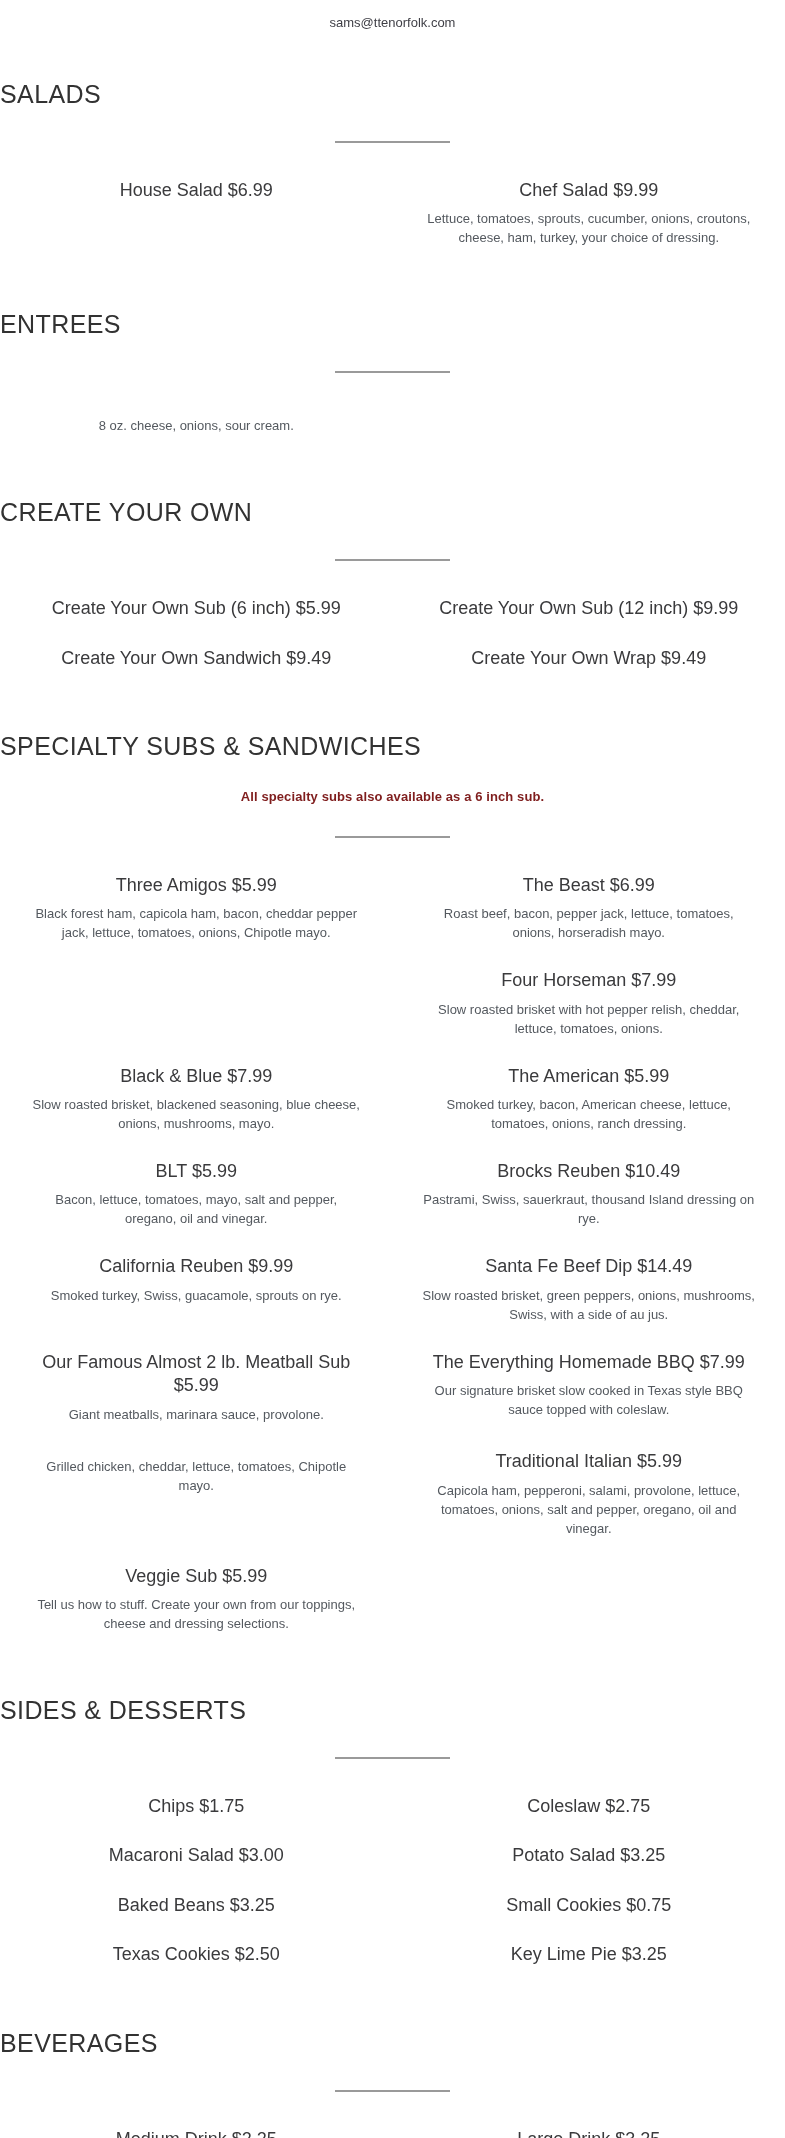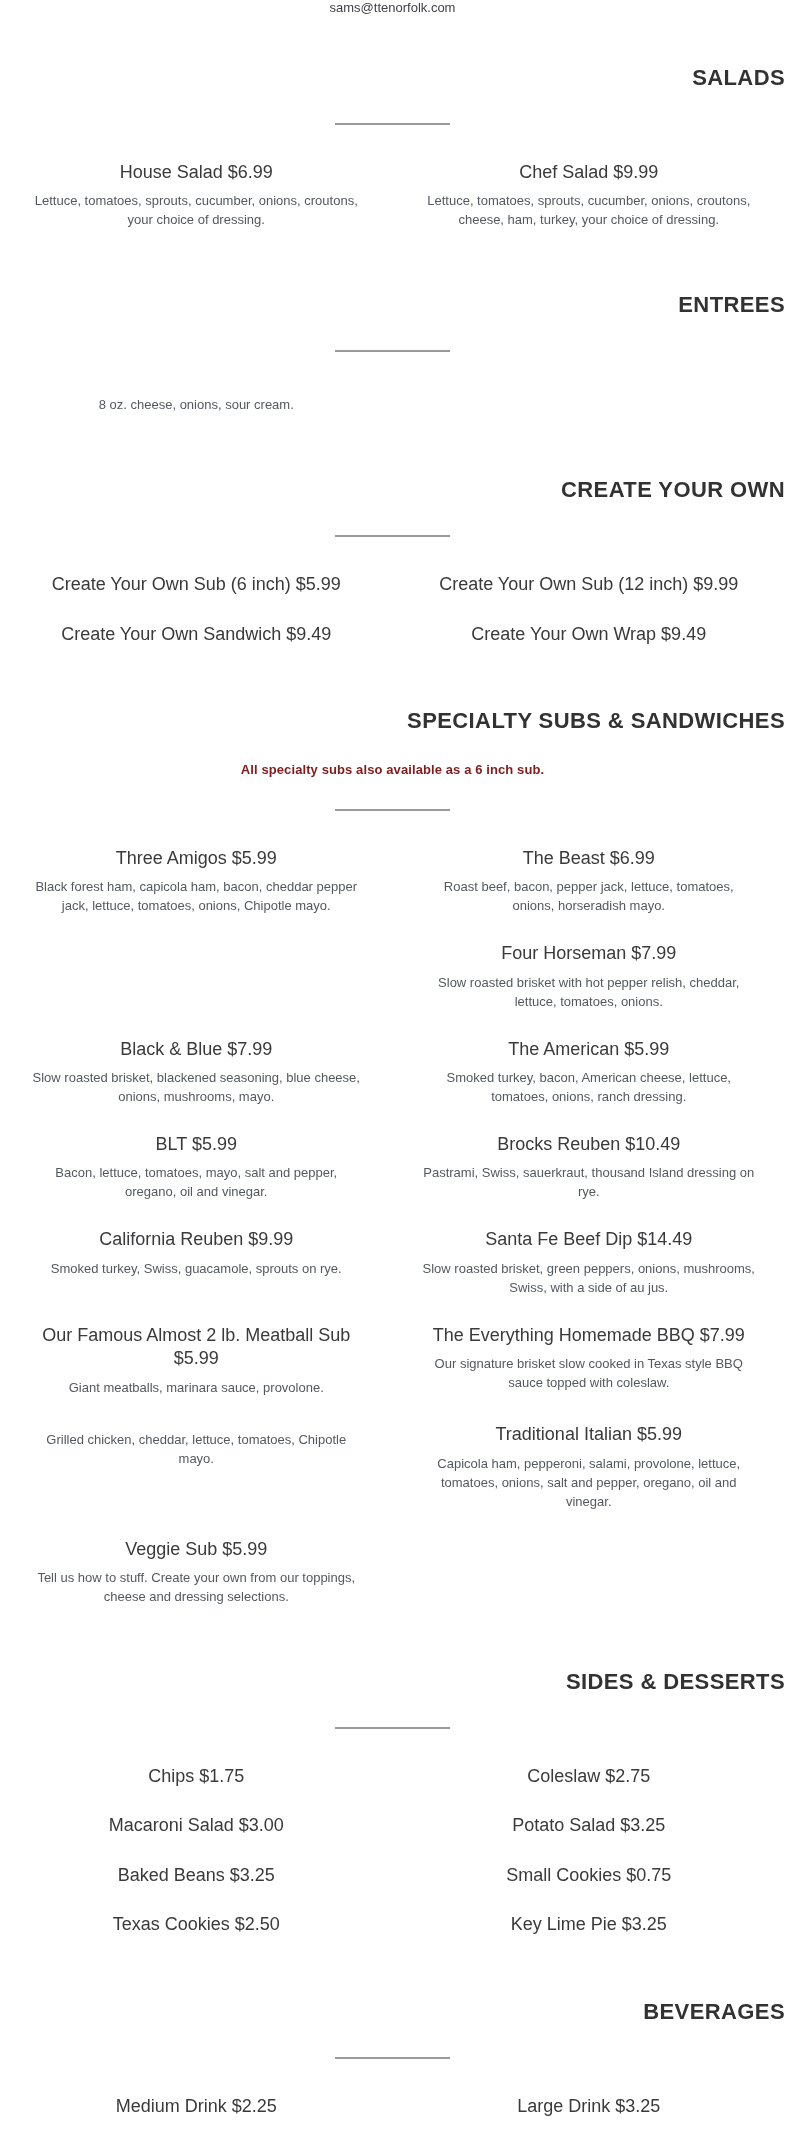--- a/index.html
+++ b/index.html
@@ -1,21 +1,21 @@
 <!DOCTYPE html>
 <html><head>
 <meta charset="utf-8">
 <style>
   * { box-sizing: border-box; }
   html, body { margin: 0; padding: 0; background: #ffffff; }
   body { font-family: "Liberation Sans", "DejaVu Sans", sans-serif; color: #3f3f46; }
   .page { width: 785px; background: #fff; padding-bottom: 10px; }
-  .email { text-align: center; font-size: 13px; color: #3f3f46; text-decoration: none; display: block; }
+  .email { padding-top: 15px; text-align: center; font-size: 13px; color: #3f3f46; text-decoration: none; display: block; }
   .section { margin-top: 50px; }
-  .section-title { margin: 0; text-align: right; font-size: 22px; font-weight: 700; color: #323232; letter-spacing: .4px; font-family: "Liberation Sans", sans-serif; }
+  .section-title { margin: 0; text-align: left; font-size: 25px; font-weight: 400; color: #323232; letter-spacing: .4px; font-family: "Liberation Sans", sans-serif; }
   .section-subtitle { margin-top: 28px; text-align: center; font-size: 13px; font-weight: 700; color: #7f1d1d; letter-spacing: .1px; }
   .divider { width: 115px; height: 0; border-top: 2px solid #9a9a9a; margin: 32px auto 0; }
   .rows { margin-top: 22px; }
   .row { display: flex; align-items: flex-start; }
   .cell { width: 50%; padding: 14px 30px 12px; text-align: center; }
   .item-title { font-size: 18px; line-height: 1.3; color: #3a3a3c; }
   .item-desc { margin-top: 8px; font-size: 13px; line-height: 1.46; color: #54595f; }
 </style>
 </head>
 <body>
@@ -24,21 +24,20 @@
 
   <a class="email" href="#">sams@ttenorfolk.com</a>
 
   <section class="section">
     <h2 class="section-title">SALADS</h2>
     <div class="divider"></div>
     <div class="rows">
       <div class="row">
         <div class="cell">
           <div class="item-title"><span>House Salad</span> <span>$6.99</span></div>
-          <div class="item-desc">Lettuce, tomatoes, sprouts, cucumber, onions, croutons, your choice of dressing.</div>
         </div>
         <div class="cell">
           <div class="item-title"><span>Chef Salad</span> <span>$9.99</span></div>
           <div class="item-desc">Lettuce, tomatoes, sprouts, cucumber, onions, croutons, cheese, ham, turkey, your choice of dressing.</div>
         </div>
       </div>
     </div>
   </section>
 
   <section class="section">

